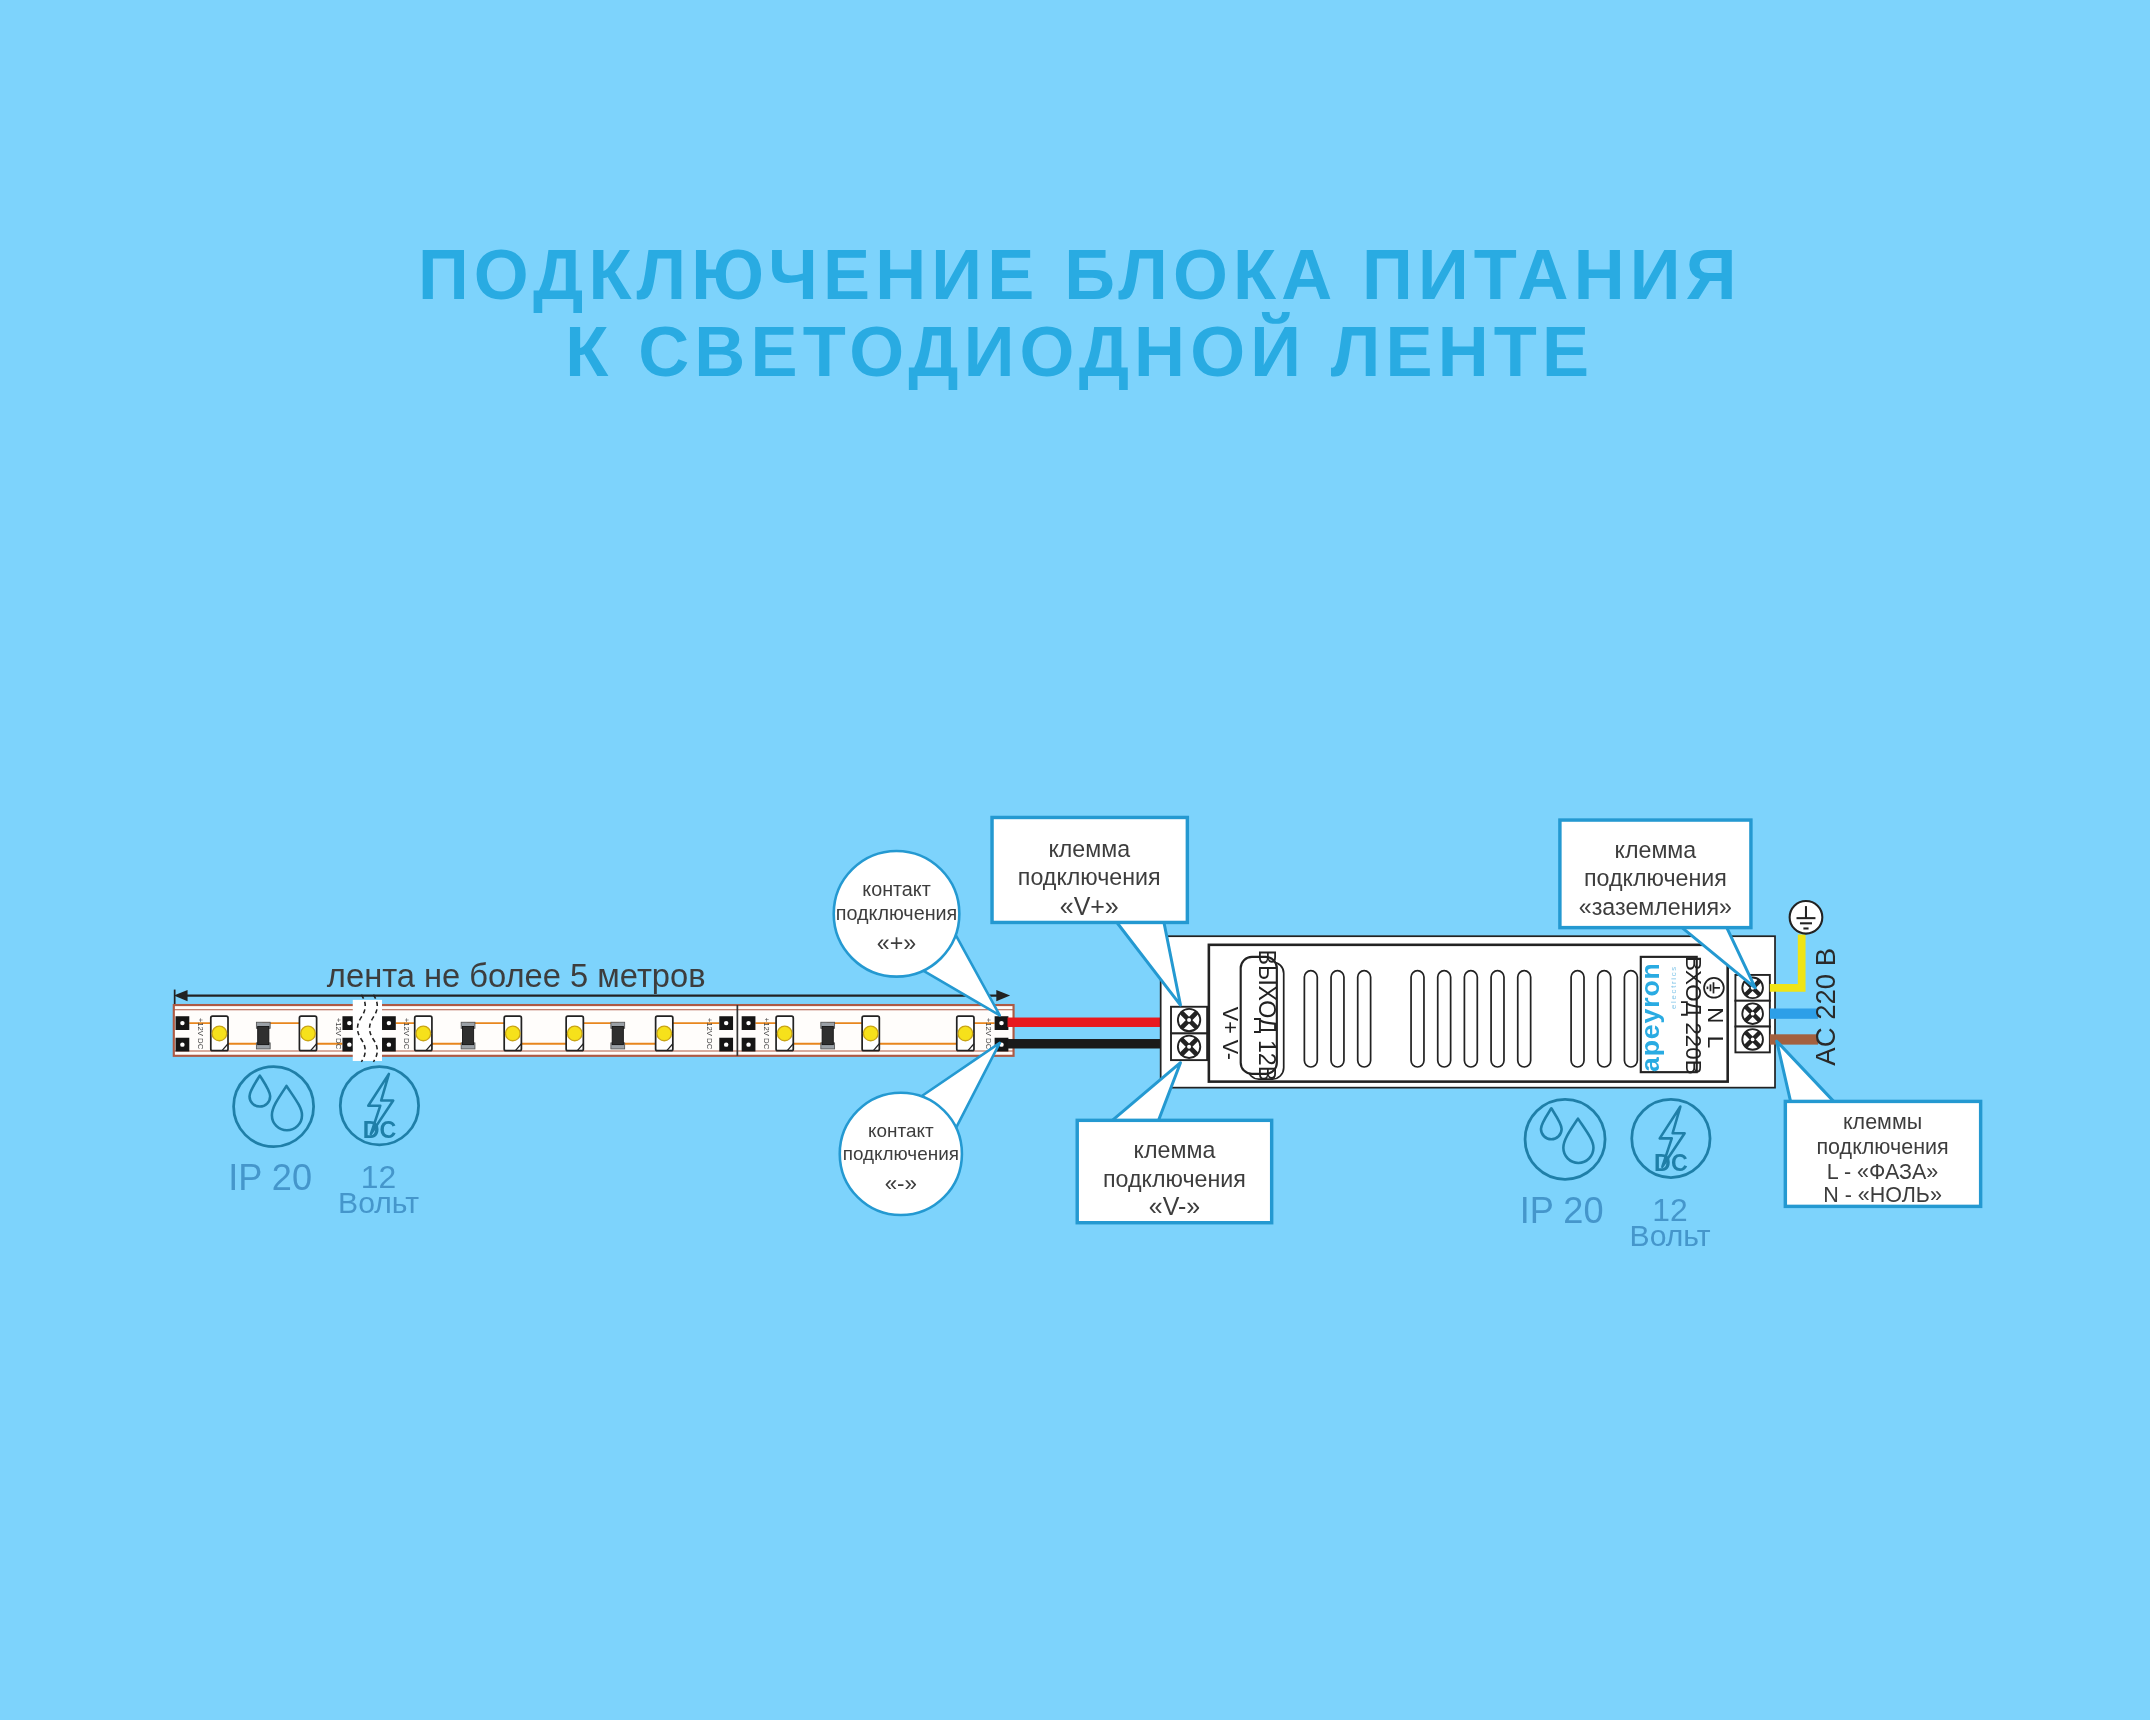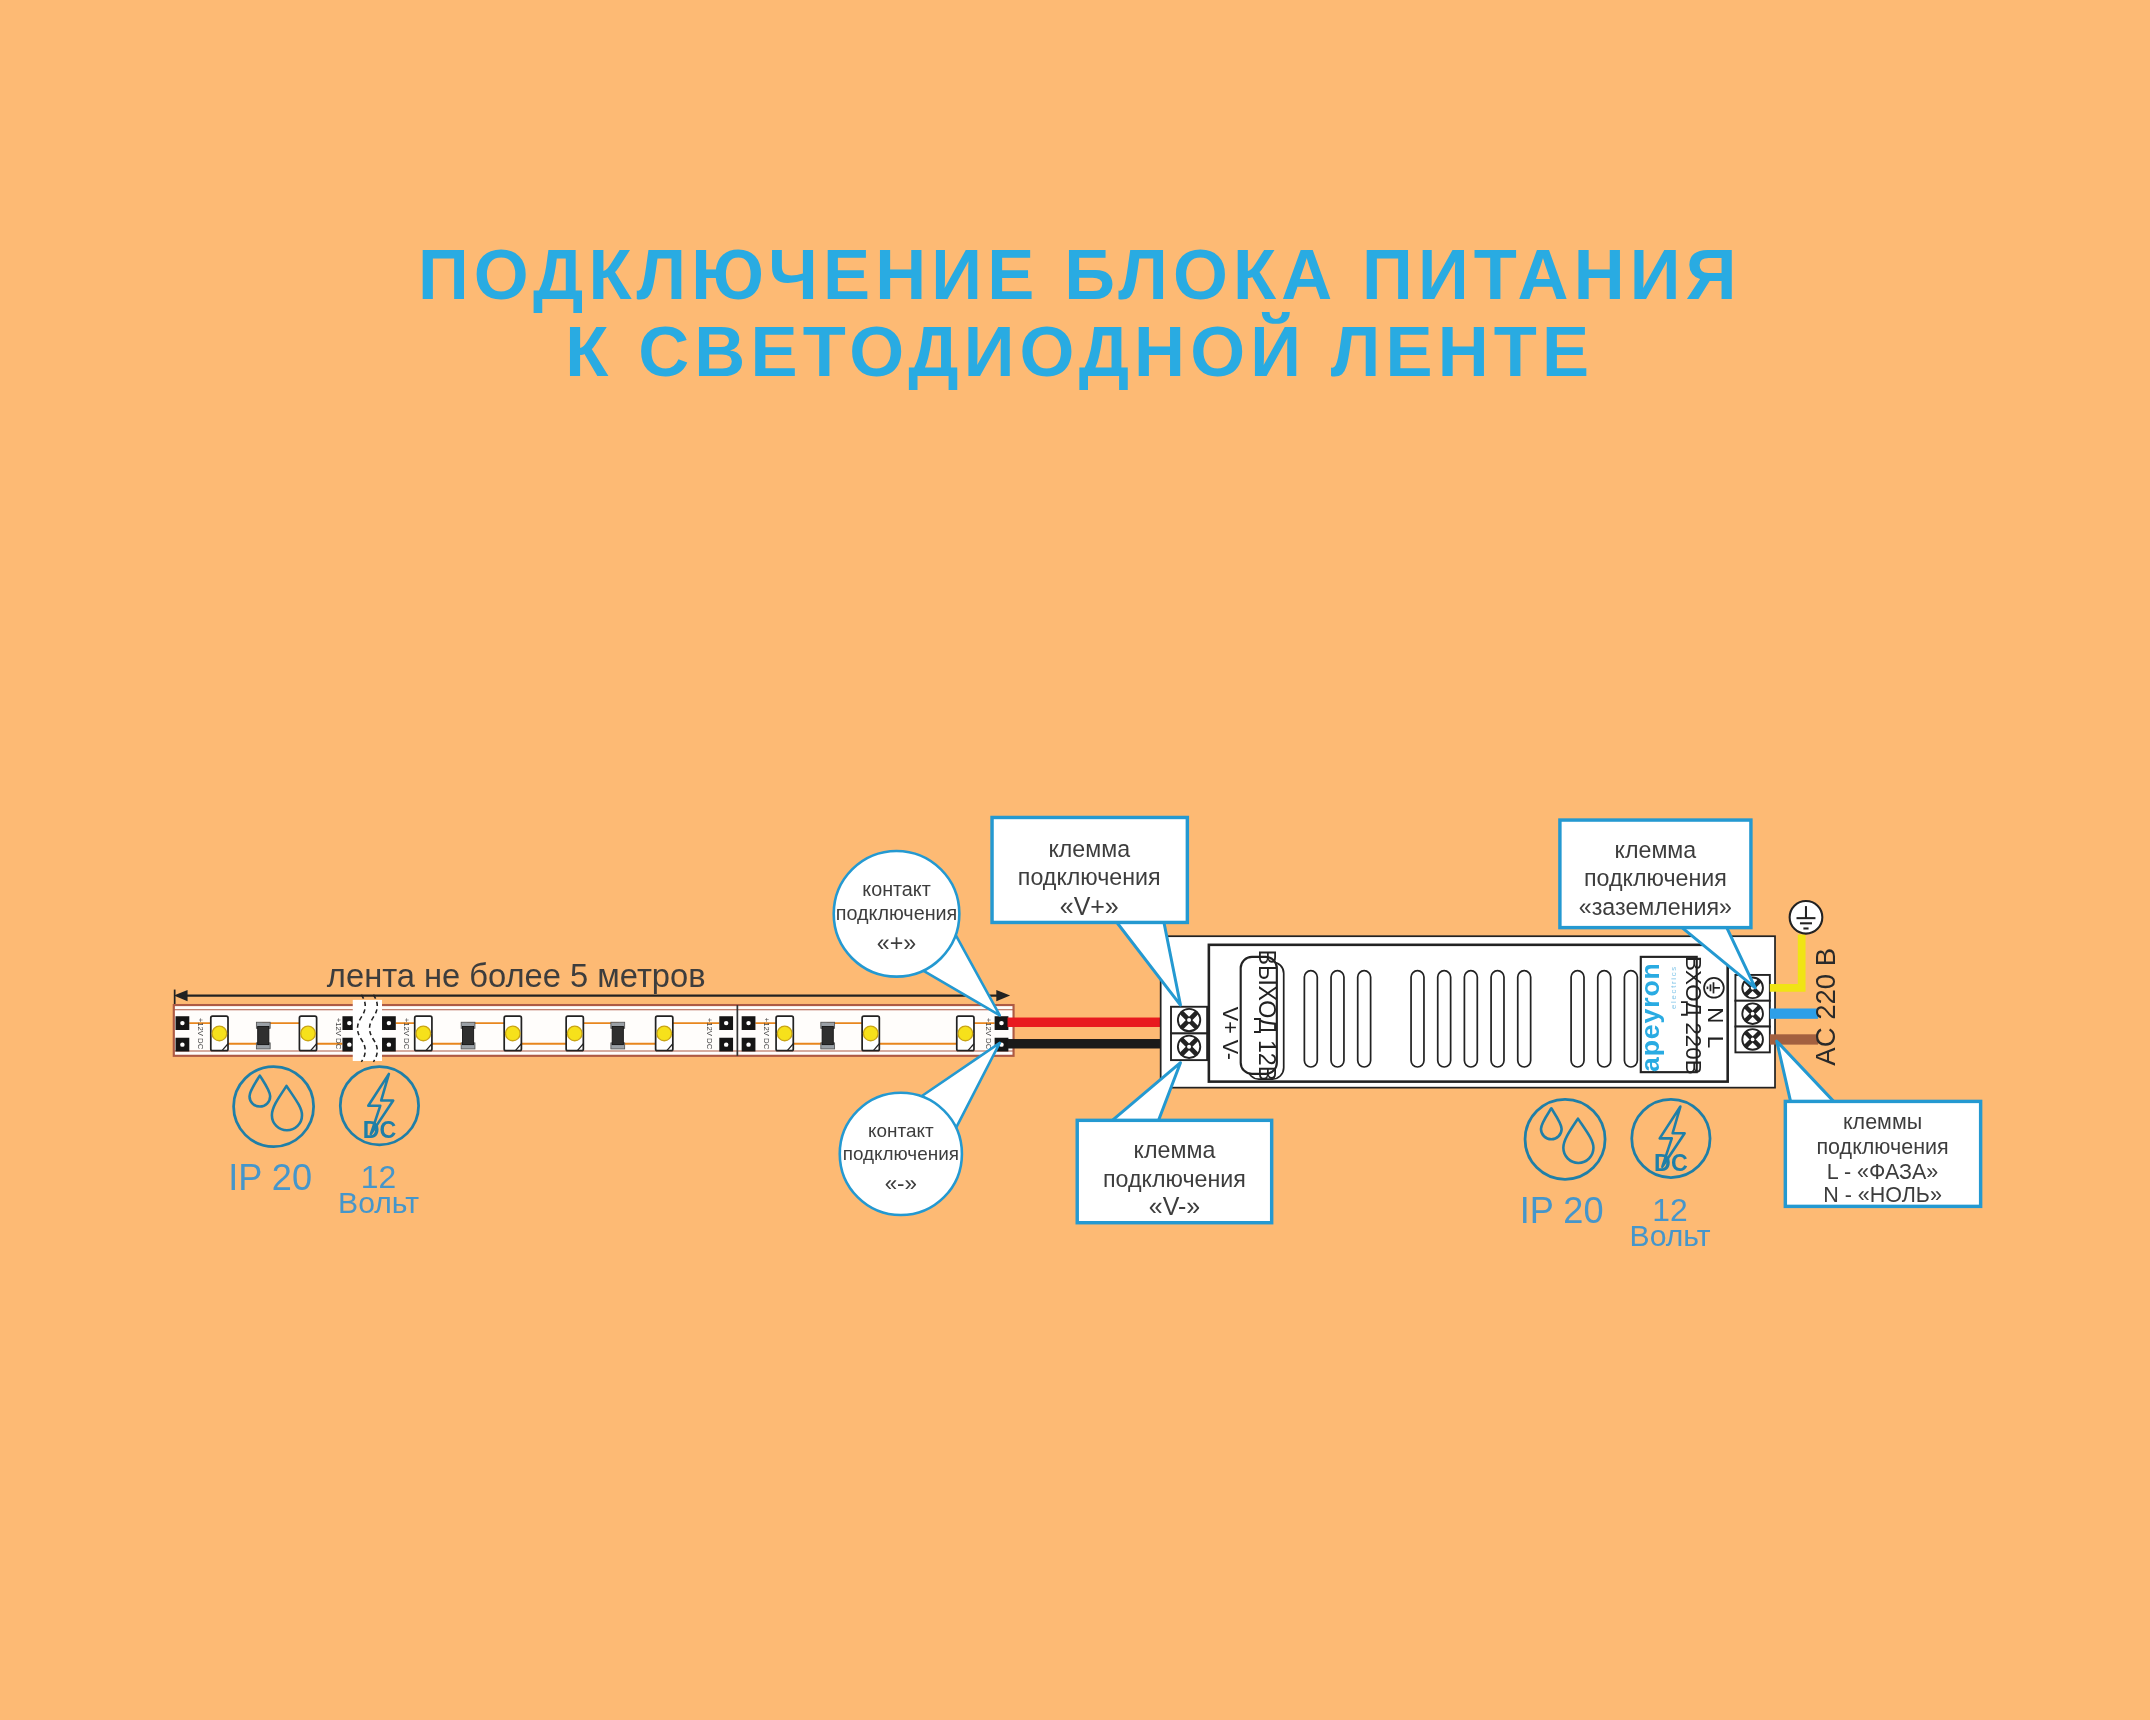--- a/index.html
+++ b/index.html
@@ -1,16 +1,16 @@
 <!DOCTYPE html>
 <html style="font-size:13.8px"><head>
 <meta charset="utf-8">
 <style>
   html,body{margin:0;padding:0;background:#fff;}
-  #canvas{position:relative;width:2151px;height:1721px;background:#fdba74;overflow:hidden;
+  #canvas{position:relative;width:2151px;height:1721px;background:#7dd3fc;overflow:hidden;
           font-family:"Liberation Sans", sans-serif;}
   svg{position:absolute;left:0;top:0;}
   text{font-family:"Liberation Sans", sans-serif;}
 </style>
 </head>
 <body>
 
 <div id="canvas">
 <svg width="2151" height="1721" viewBox="0 0 2500 2000">
 

